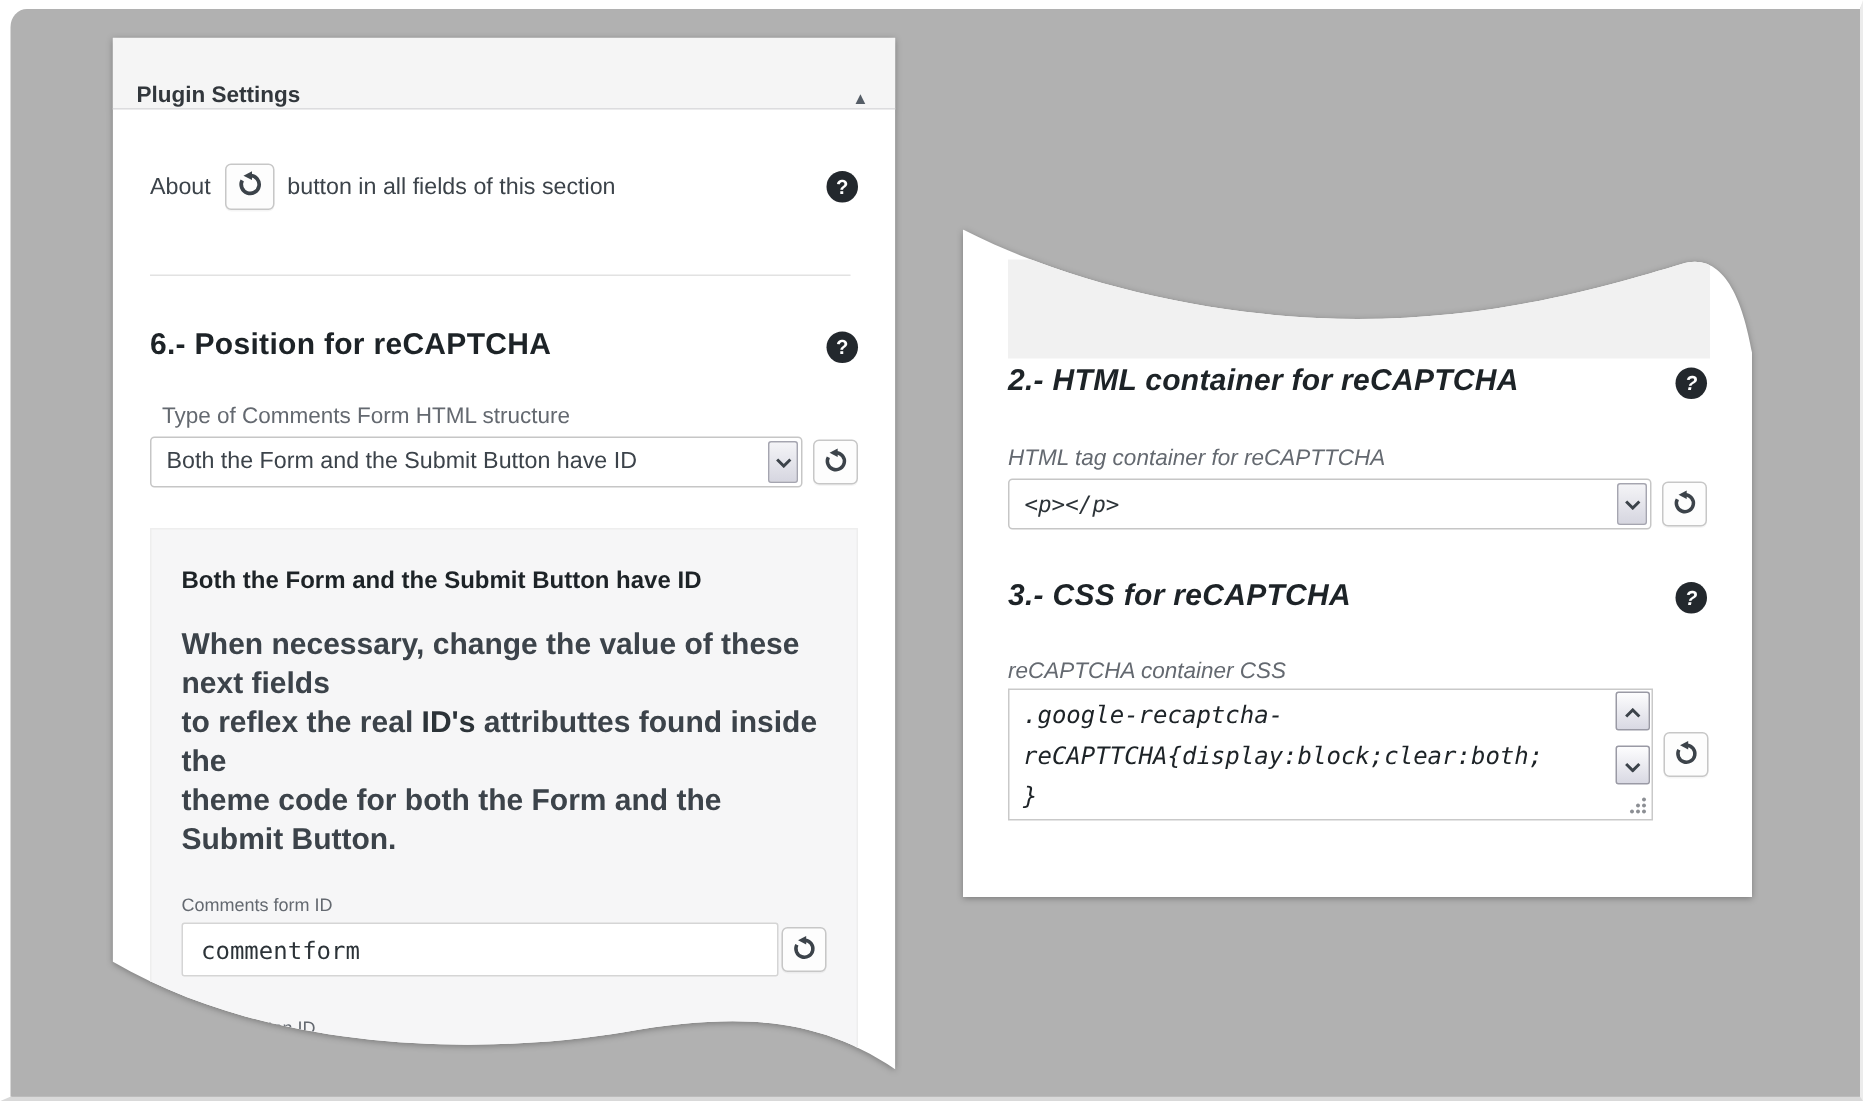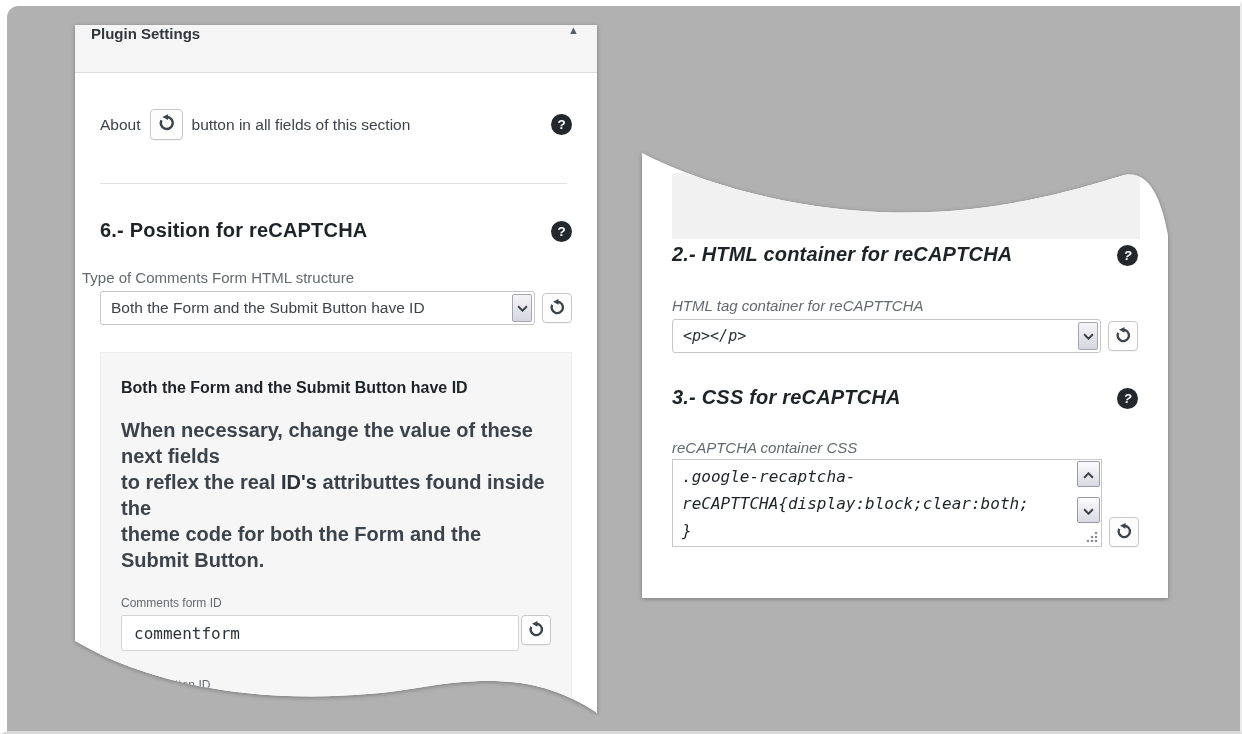--- a/index.html
+++ b/index.html
@@ -16,21 +16,21 @@
   }
   .shadow-wrap{position:absolute;filter:drop-shadow(0 1px 2px rgba(0,0,0,.30));}
   .wrap-left{left:75px;top:25px;width:522px;height:695px;}
   .wrap-right{left:642px;top:145px;width:526px;height:453px;font-style:italic;}
   .panel{position:absolute;inset:0;background:#ffffff;}
   .panel-left{clip-path:path('M0 0 H522 V688 C470 653 418 650 342 663 C252 678 108 679 0 616 Z');}
   .panel-right{clip-path:path('M0 8 C62 40 150 63 236 67 C346 72 432 45 479 31 C508 22 520 57 526 90 L526 453 L0 453 Z');}
 
   .mb-header{
     position:absolute;top:0;left:0;right:0;height:48px;background:#f5f5f5;
-    border-bottom:1px solid #dcdcde;display:flex;align-items:flex-start;
+    border-bottom:1px solid #dcdcde;display:flex;align-items:flex-end;
     padding:0 18px 0 16px;box-sizing:border-box;
   }
   .mb-title{font-size:15px;font-weight:bold;color:#32373c;}
   .collapse{margin-left:auto;font-size:11px;color:#555d66;cursor:pointer;line-height:1;}
 
   .about-row{
     position:absolute;top:84px;left:25px;width:472px;display:flex;align-items:center;
     gap:9px;font-size:15.5px;color:#3c434a;
   }
   .help{
@@ -39,21 +39,21 @@
     justify-content:center;flex:0 0 auto;line-height:1;
   }
   .about-row .help{margin-left:auto;}
 
   .divider{position:absolute;top:158px;left:25px;width:467px;height:0;border-top:1px solid #e2e2e2;}
 
   .h-row{display:flex;align-items:flex-start;position:absolute;left:25px;width:472px;}
   .h-row h2{margin:0;font-size:20px;font-weight:bold;color:#1d2327;letter-spacing:.2px;}
   .h-row .help{margin-left:auto;margin-top:2px;}
 
-  .field-label{position:absolute;left:7px;font-size:15px;color:#646970;}
+  .field-label{position:absolute;left:33px;font-size:15px;color:#646970;}
 
   .ctl-row{position:absolute;left:25px;width:472px;display:flex;align-items:center;gap:7px;}
 
   .select{
     flex:1 1 auto;height:34px;background:#fff;border:1px solid #c6c6c6;border-radius:3px;
     display:flex;align-items:center;padding-left:10px;box-sizing:border-box;cursor:pointer;
   }
   .select-value{flex:1 1 auto;font-size:15.5px;color:#3c434a;white-space:nowrap;overflow:hidden;}
   .select-value.mono{font-family:"DejaVu Sans Mono",monospace;font-size:15px;color:#2c3338;}
   .arrow-btn{
@@ -69,21 +69,21 @@
   .reset-inline{width:33px;height:31px;}
 
   .info-box{
     position:absolute;top:327px;left:25px;width:472px;height:368px;background:#f6f6f7;
     border:1px solid #eeeeee;box-sizing:border-box;padding:26px 20px;
   }
   .info-title{font-size:16px;font-weight:bold;color:#1d2327;}
   .info-para{margin-top:20px;font-size:20px;color:#3c434a;line-height:26px;font-weight:bold;}
   .info-para b{color:#2c3338;}
   .box-label{margin-top:23px;font-size:12px;color:#646970;}
-  .box-field{margin-top:5px;display:flex;gap:2px;}
+  .box-field{margin-top:5px;display:flex;align-items:center;gap:2px;}
   .text-input{
     flex:1 1 auto;height:36px;border:1px solid #d5d5d5;border-radius:2px;background:#fff;
     font-family:"DejaVu Sans Mono",monospace;font-size:16px;color:#2c3338;
     padding:0 12px;box-sizing:border-box;outline:none;min-width:0;
   }
 
   
   .gray-band{position:absolute;top:28px;left:30px;width:468px;height:66px;background:#f1f1f1;}
   .rp .h-row{left:30px;width:466px;}
   .rp .field-label{left:30px;}
@@ -98,21 +98,21 @@
   .ta-lines div{white-space:pre;}
   .scroll-btn{
     position:absolute;right:1px;width:23px;height:26px;
     background:linear-gradient(#fdfdfe,#d9d9e3);border:1px solid #9a9aa5;border-radius:2px;
     display:flex;align-items:center;justify-content:center;cursor:pointer;box-sizing:border-box;padding:0;
   }
   .scroll-up{top:1px;}
   .scroll-down{top:37px;}
   .grip{position:absolute;right:2px;bottom:2px;width:14px;height:14px;cursor:nwse-resize;}
 
-  .ta-row{align-items:flex-end;}
+  .ta-row{align-items:center;}
 </style>
 </head>
 <body>
 
 <div class="stage"></div>
 
 <div class="shadow-wrap wrap-left">
   <section class="panel panel-left">
 
     <header class="mb-header">

